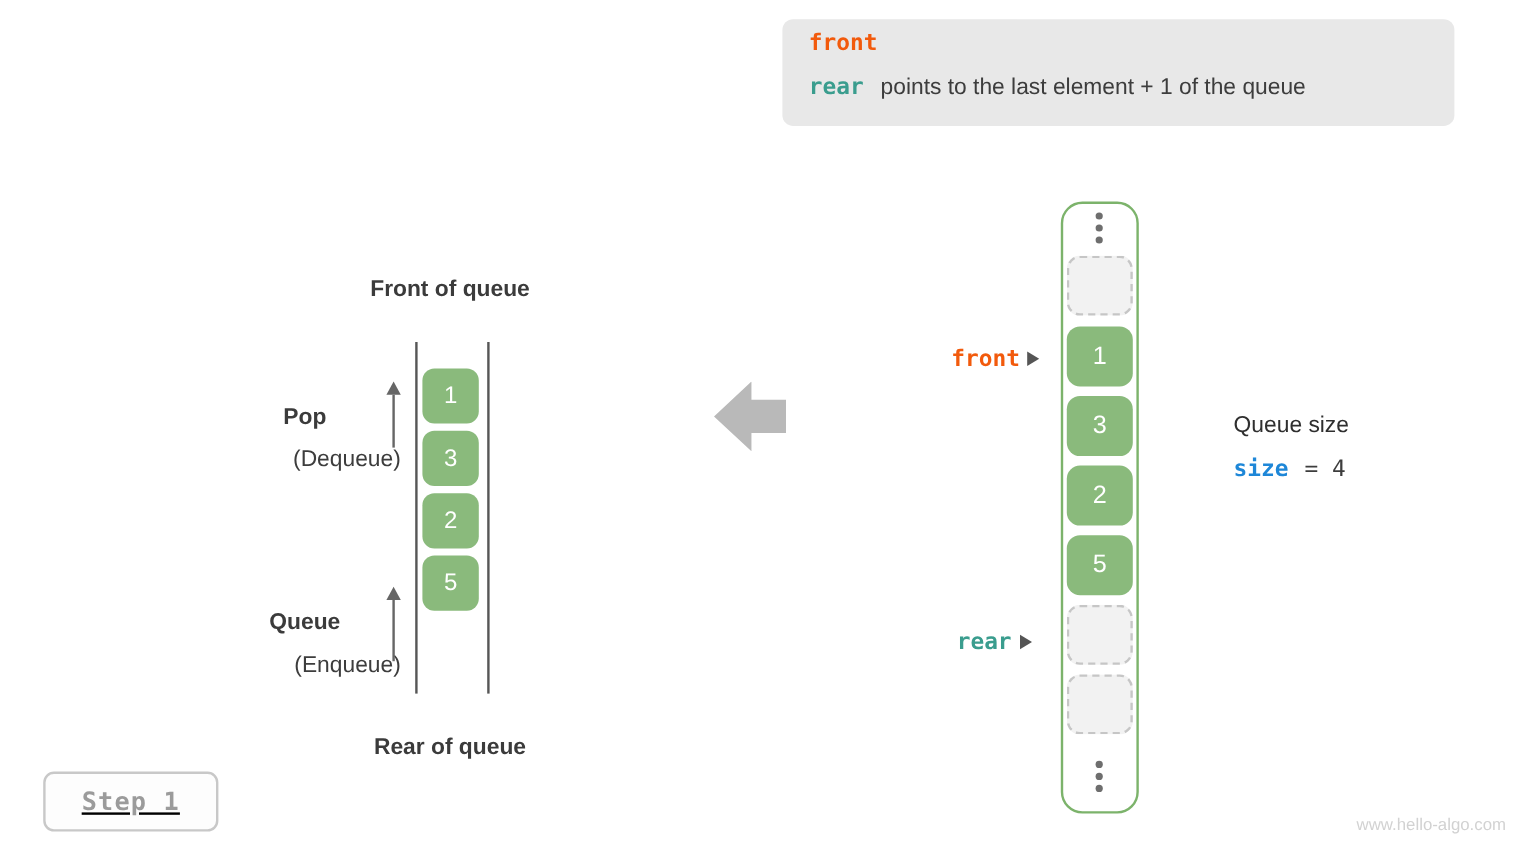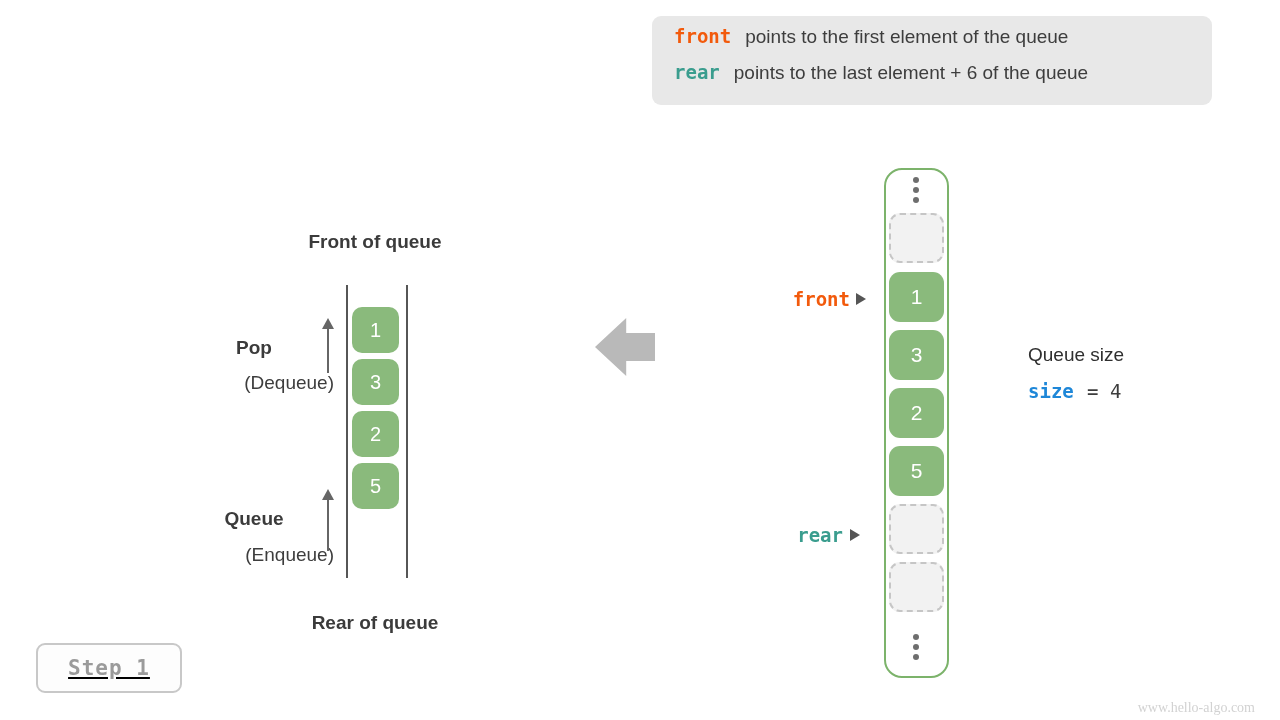--- a/index.html
+++ b/index.html
@@ -61,36 +61,35 @@
   .qsize-line .sz { margin-right:8px; }
   .qsize-line .rest { font-family:"DejaVu Sans Mono", monospace; color:#3d3d3d; }
 
   
   .step { left:36px; top:643px; width:146px; height:50px; background:#fdfdfd;
           border:2px solid #c8c8c8; border-radius:9px; display:flex;
           align-items:center; justify-content:center;text-decoration:underline; }
   .step span { font-family:"DejaVu Sans Mono", monospace; font-weight:bold;
                font-size:21px; color:#9b9b9b; letter-spacing:1px; }
 
-  .watermark { right:25px; top:700px; font-family:Liberation Serif, serif;
+  .watermark { right:25px; top:679px; font-family:Liberation Sans, sans-serif;
                font-size:14px; color:#d2d2d2; }
 </style>
 </head>
 <body>
 
 <div class="stage">
 
   <div class="abs legend">
     <div class="legend-line">
       <span class="kw mono orange">front</span>
-      <span>points to the first element of the queue</span>
     </div>
     <div class="legend-line">
       <span class="kw mono teal">rear</span>
-      <span>points to the last element + 6 of the queue</span>
+      <span>points to the last element + 1 of the queue</span>
     </div>
   </div>
 
 
   <div class="abs h-title" style="left:280px; top:612px; width:190px;">Rear of queue</div>
   <div class="abs h-title" style="left:280px; top:231px; width:190px;">Front of queue</div>
 
   <div class="abs vline" style="left:346px; top:285px; height:293px;"></div>
   <div class="abs vline" style="left:406px; top:285px; height:293px;"></div>
 

